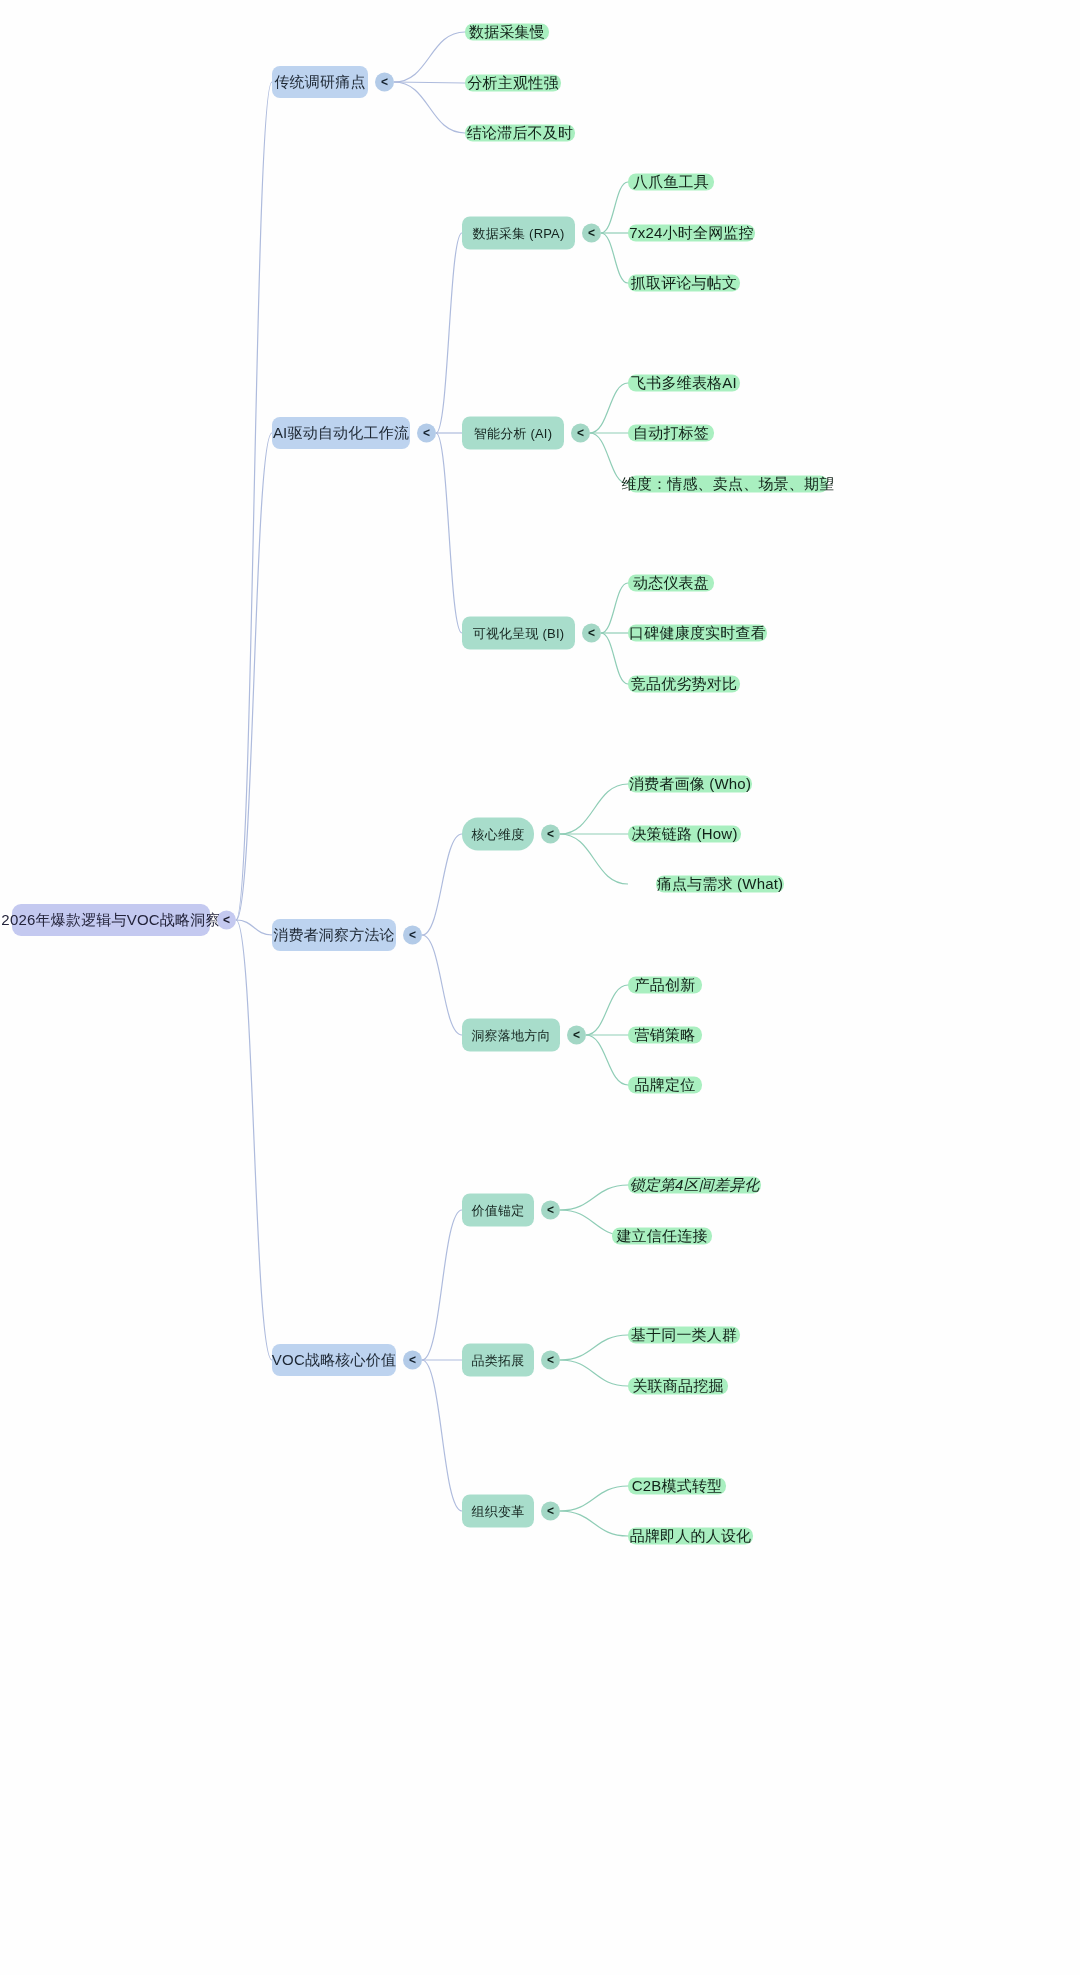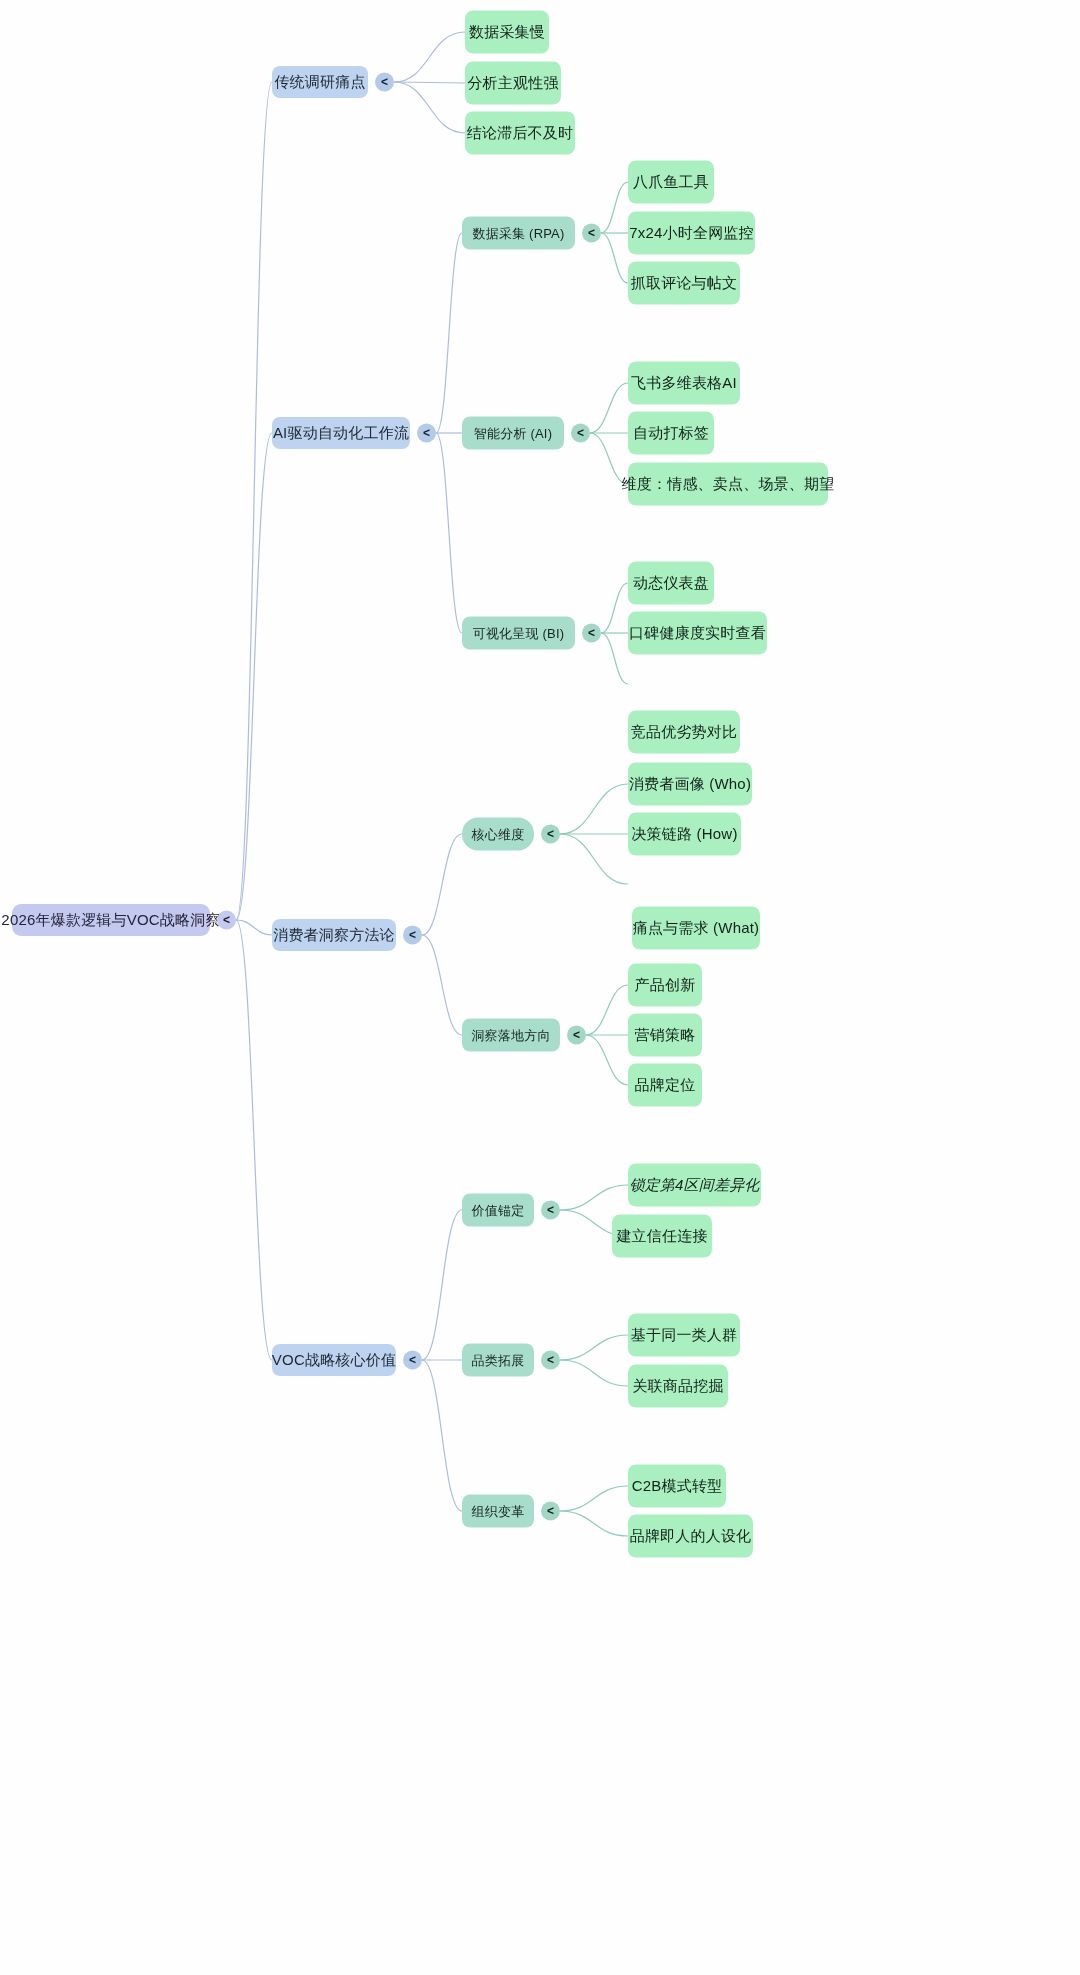--- a/index.html
+++ b/index.html
@@ -52,21 +52,21 @@
     background:#a8ddcb;
     color:#14241f;
     font-size:13px;
     height:33px;
     padding:0 13px;
   }
   .node.lvl3{
     background:#a9 efc0;
     color:#112218;
     font-size:15px;
-    height:43px;
+    height:17px;
     padding:0 13px;
   }
   .node.lvl3{ background:#a9efc0; }
   .toggle{
     position:absolute;
     width:19px;height:19px;
     border-radius:50%;
     display:flex;
     align-items:center;
     justify-content:center;
@@ -186,42 +186,42 @@
     </div>
     <div class="toggle t-lvl2" style="left: 582px; top: 633px;">
       <span>&lt;</span>
     </div>
     <div class="node lvl3" style="left: 628px; top: 583px; width: 86px;">
       <span>动态仪表盘</span>
     </div>
     <div class="node lvl3" style="left: 628px; top: 633px; width: 139px;">
       <span>口碑健康度实时查看</span>
     </div>
-    <div class="node lvl3" style="left: 628px; top: 684px; width: 112px; margin-top: 48px;">
+    <div class="node lvl3" style="left: 628px; top: 684px; width: 112px;">
       <span>竞品优劣势对比</span>
     </div>
     <div class="node lvl1" style="left: 272px; top: 935px; width: 124px;">
       <span>消费者洞察方法论</span>
     </div>
     <div class="toggle t-lvl1" style="left: 403px; top: 935px;">
       <span>&lt;</span>
     </div>
     <div class="node lvl2" style="left: 462px; top: 834px; width: 72px; border-radius: 16px;">
       <span>核心维度</span>
     </div>
     <div class="toggle t-lvl2" style="left: 541px; top: 834px;">
       <span>&lt;</span>
     </div>
     <div class="node lvl3" style="left: 628px; top: 784px; width: 124px;">
       <span>消费者画像 (Who)</span>
     </div>
     <div class="node lvl3" style="left: 628px; top: 834px; width: 113px;">
       <span>决策链路 (How)</span>
     </div>
-    <div class="node lvl3" style="left: 632px; top: 884px; width: 128px; margin-top: 44px;">
+    <div class="node lvl3" style="left: 656px; top: 884px; width: 128px;">
       <span>痛点与需求 (What)</span>
     </div>
     <div class="node lvl2" style="left: 462px; top: 1035px; width: 98px;">
       <span>洞察落地方向</span>
     </div>
     <div class="toggle t-lvl2" style="left: 567px; top: 1035px;">
       <span>&lt;</span>
     </div>
     <div class="node lvl3" style="left: 628px; top: 985px; width: 74px;">
       <span>产品创新</span>

